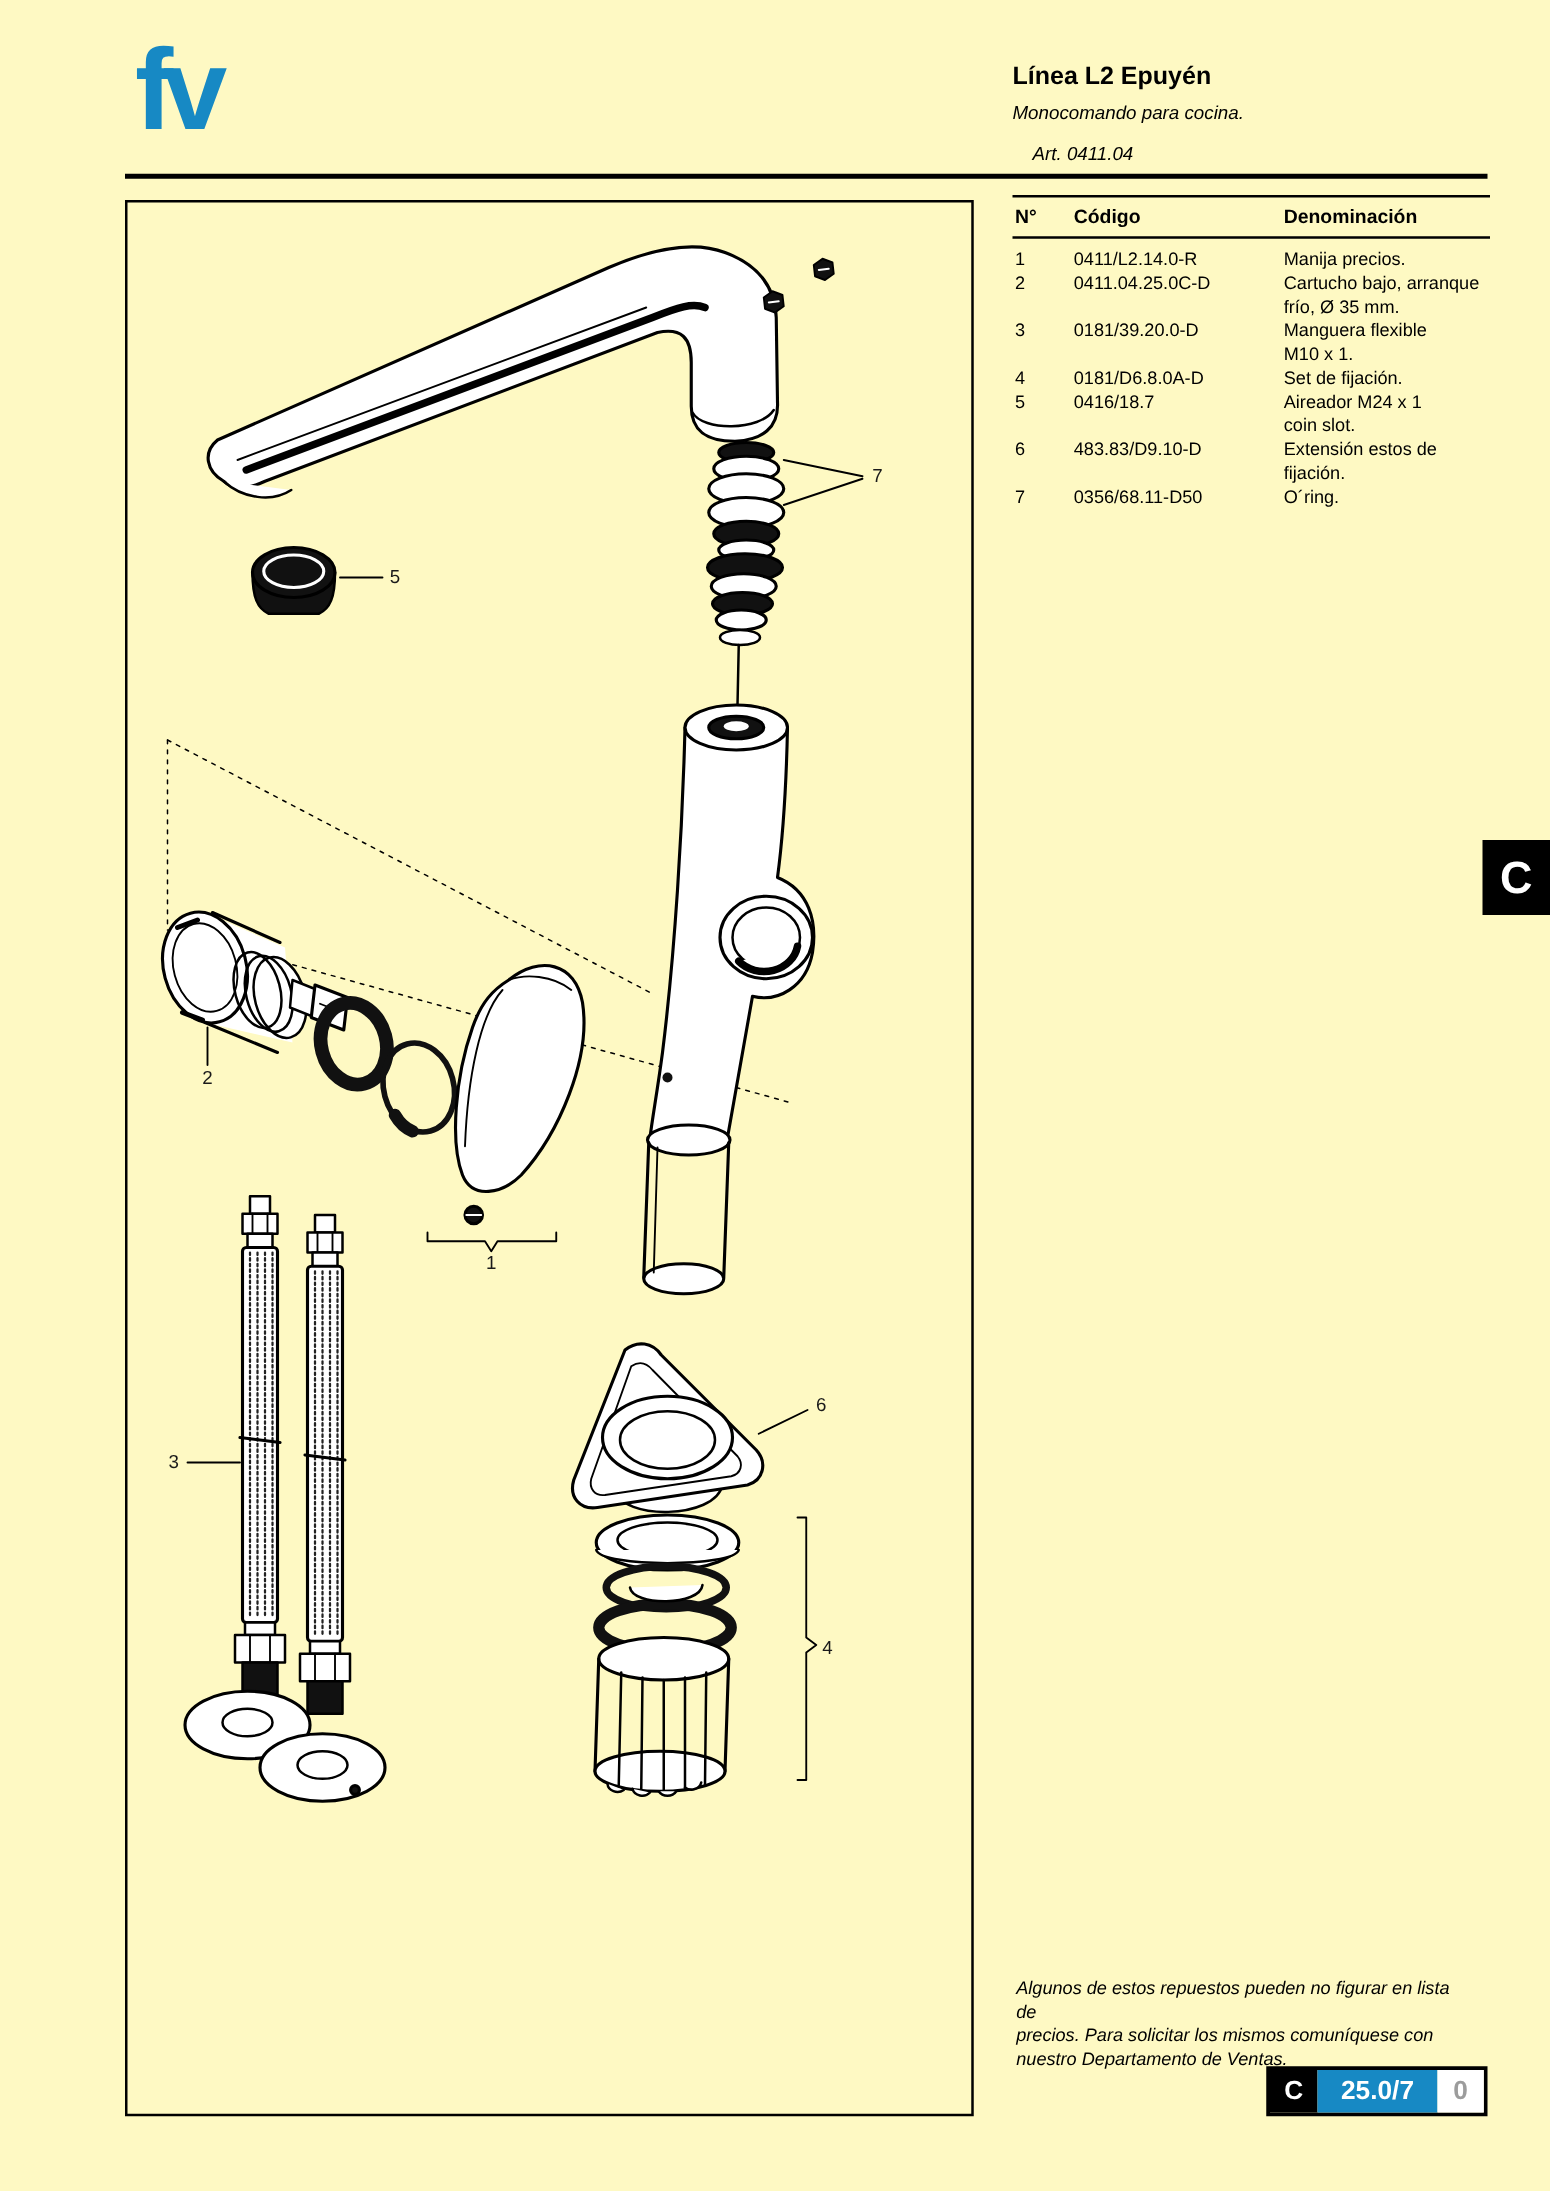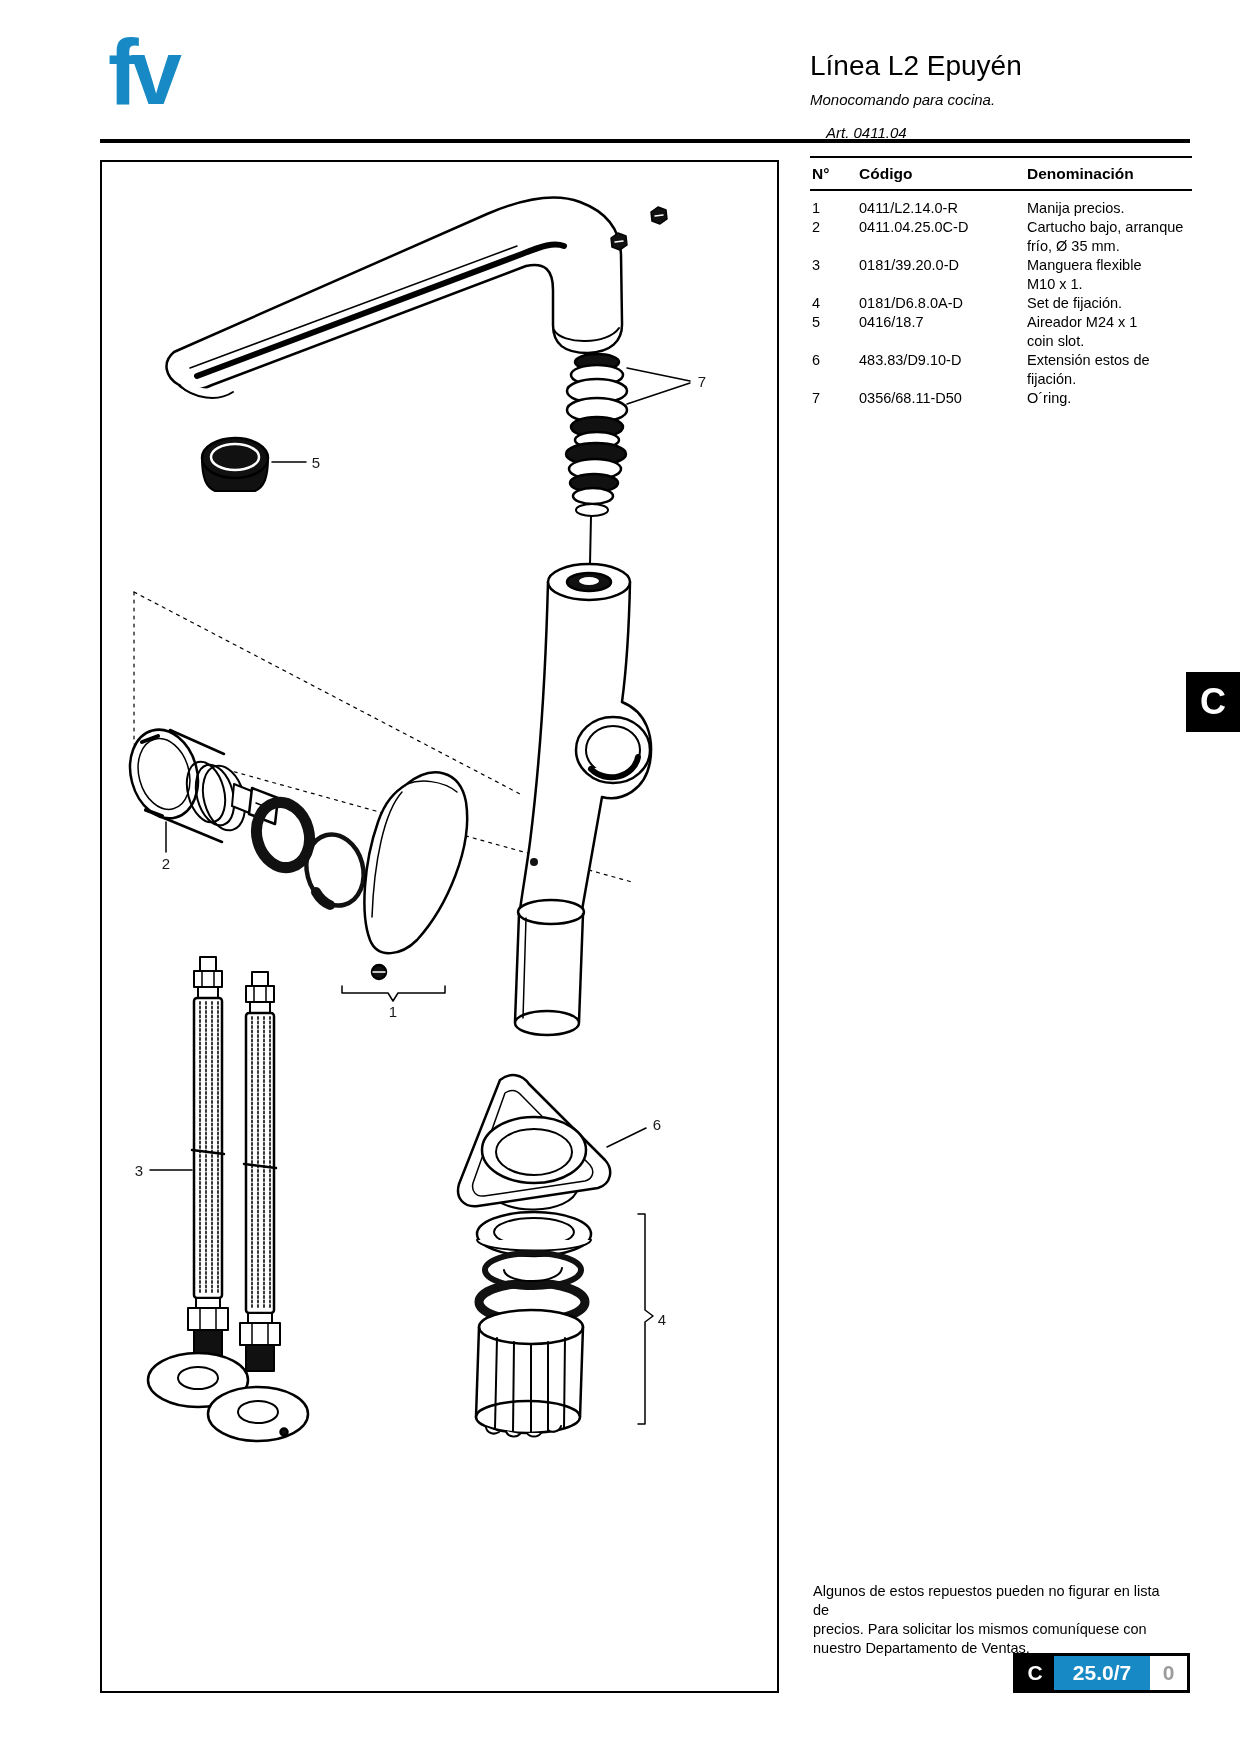--- a/index.html
+++ b/index.html
@@ -1,44 +1,44 @@
 <!DOCTYPE html>
 <html><head>
 <meta charset="utf-8">
 <style>
   html,body{margin:0;padding:0;background:#e8e8e8;}
   .page{
-    position:relative;width:1240px;height:1753px;background:#ffffff;
+    position:relative;width:1240px;height:1753px;background:#fef9c3;
     font-family:"Liberation Sans",sans-serif;color:#000;overflow:hidden;margin:0 auto;
   }
   
   .logo{position:absolute;left:108px;top:22px;width:120px;height:110px;
     font-weight:bold;font-size:92px;letter-spacing:-8px;color:#1789c4;line-height:100px;}
   .rule-top{position:absolute;left:100px;top:139px;width:1090px;height:4px;background:#000;}
   .header-block{position:absolute;left:810px;top:50px;width:380px;}
-  .doc-title{font-size:28px;font-weight:normal;margin:0 0 9px 0;}
+  .doc-title{font-size:20px;font-weight:bold;margin:0 0 9px 0;}
   .doc-subtitle{font-size:15px;font-style:italic;margin:0 0 9px 0;}
   .doc-article{font-size:15px;font-style:italic;margin:16px;}
   
   .parts-table{position:absolute;left:810px;top:156px;width:382px;border-top:2px solid #000;}
   .pt-head{display:grid;grid-template-columns:47px 168px 1fr;
     padding:7px 0 6px 2px;border-bottom:2px solid #000;font-weight:bold;font-size:15.5px;}
   .pt-body{padding-top:8px;}
   .pt-row{display:grid;grid-template-columns:47px 168px 1fr;font-size:14.5px;line-height:19px;padding-left:2px;}
   .cell-den{white-space:pre-line;}
   
   .diagram-box{position:absolute;left:100px;top:160px;width:679px;height:1533px;
     border:2px solid #000;box-sizing:border-box;}
   .diagram-box svg{position:absolute;left:0;top:0;}
   .callout{position:absolute;transform:translate(-50%,-50%);font-size:15px;color:#1a1a1a;}
   
   .c-tab{position:absolute;left:1186px;top:672px;width:54px;height:60px;background:#000;
     color:#fff;font-weight:bold;font-size:36px;display:flex;align-items:center;justify-content:center;}
   
-  .note{position:absolute;left:813px;top:1582px;width:350px;font-size:14.5px;
+  .note{position:absolute;left:813px;top:1582px;width:350px;font-size:14.5px;font-style:italic;
     line-height:19px;white-space:pre-line;}
   .page-marker{position:absolute;left:1013px;top:1653px;width:177px;height:40px;
     border:3px solid #000;box-sizing:border-box;display:flex;font-weight:bold;font-size:21px;}
   .pm-section{width:38px;background:#000;color:#fff;display:flex;align-items:center;justify-content:center;}
   .pm-code{flex:1;background:#1789c4;color:#fff;display:flex;align-items:center;justify-content:center;}
   .pm-suffix{width:37px;background:#fff;color:#9c9c9c;display:flex;align-items:center;justify-content:center;}
 </style>
 </head>
 <body>
 

